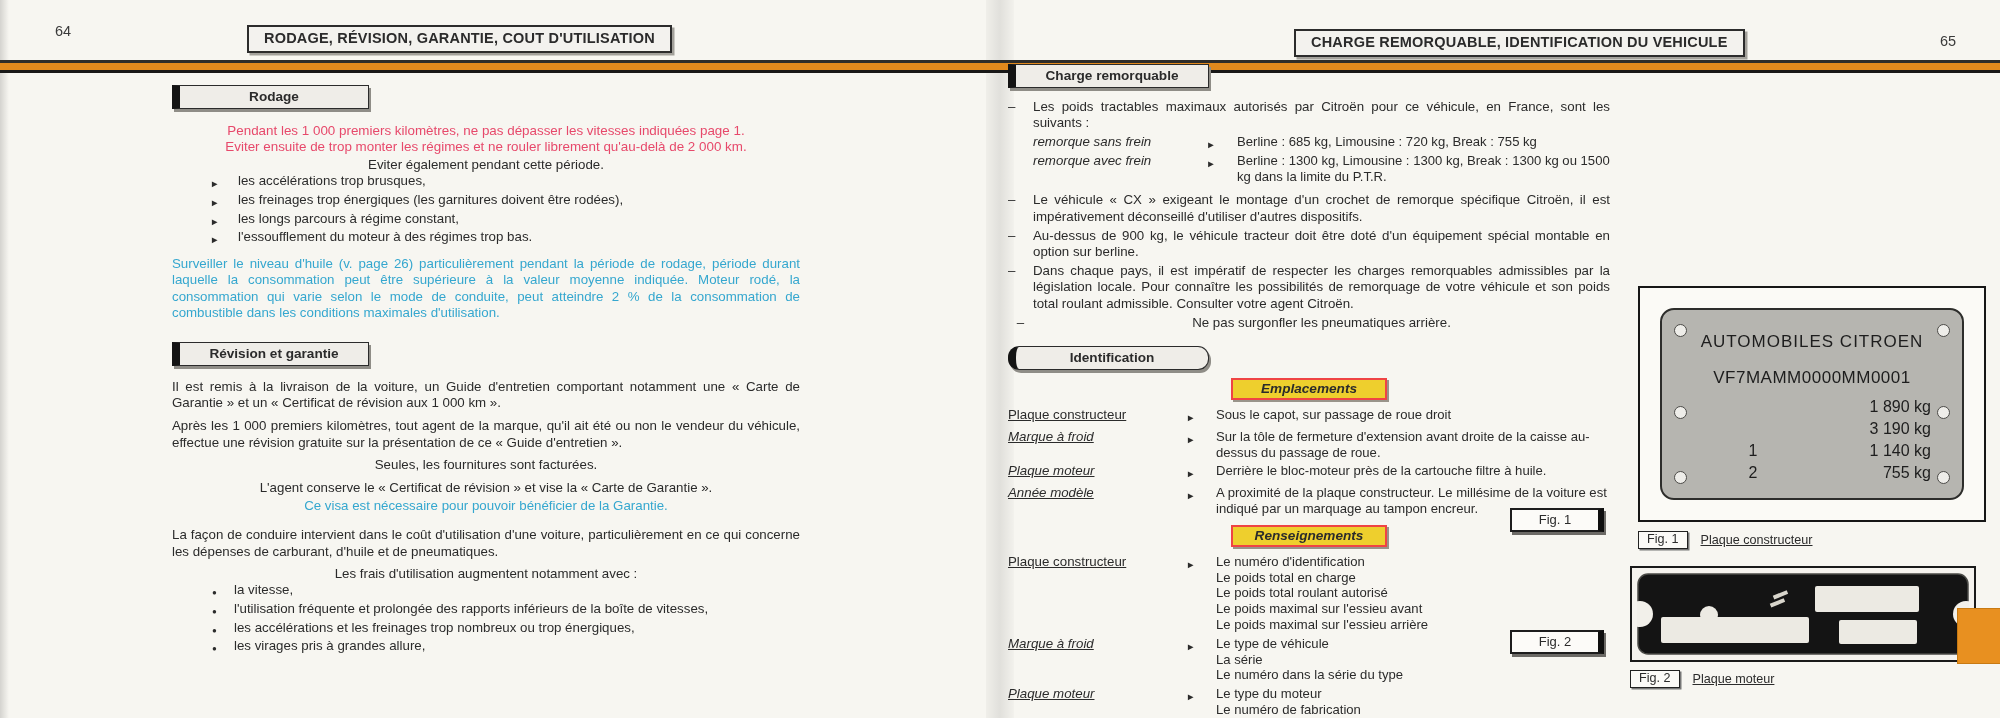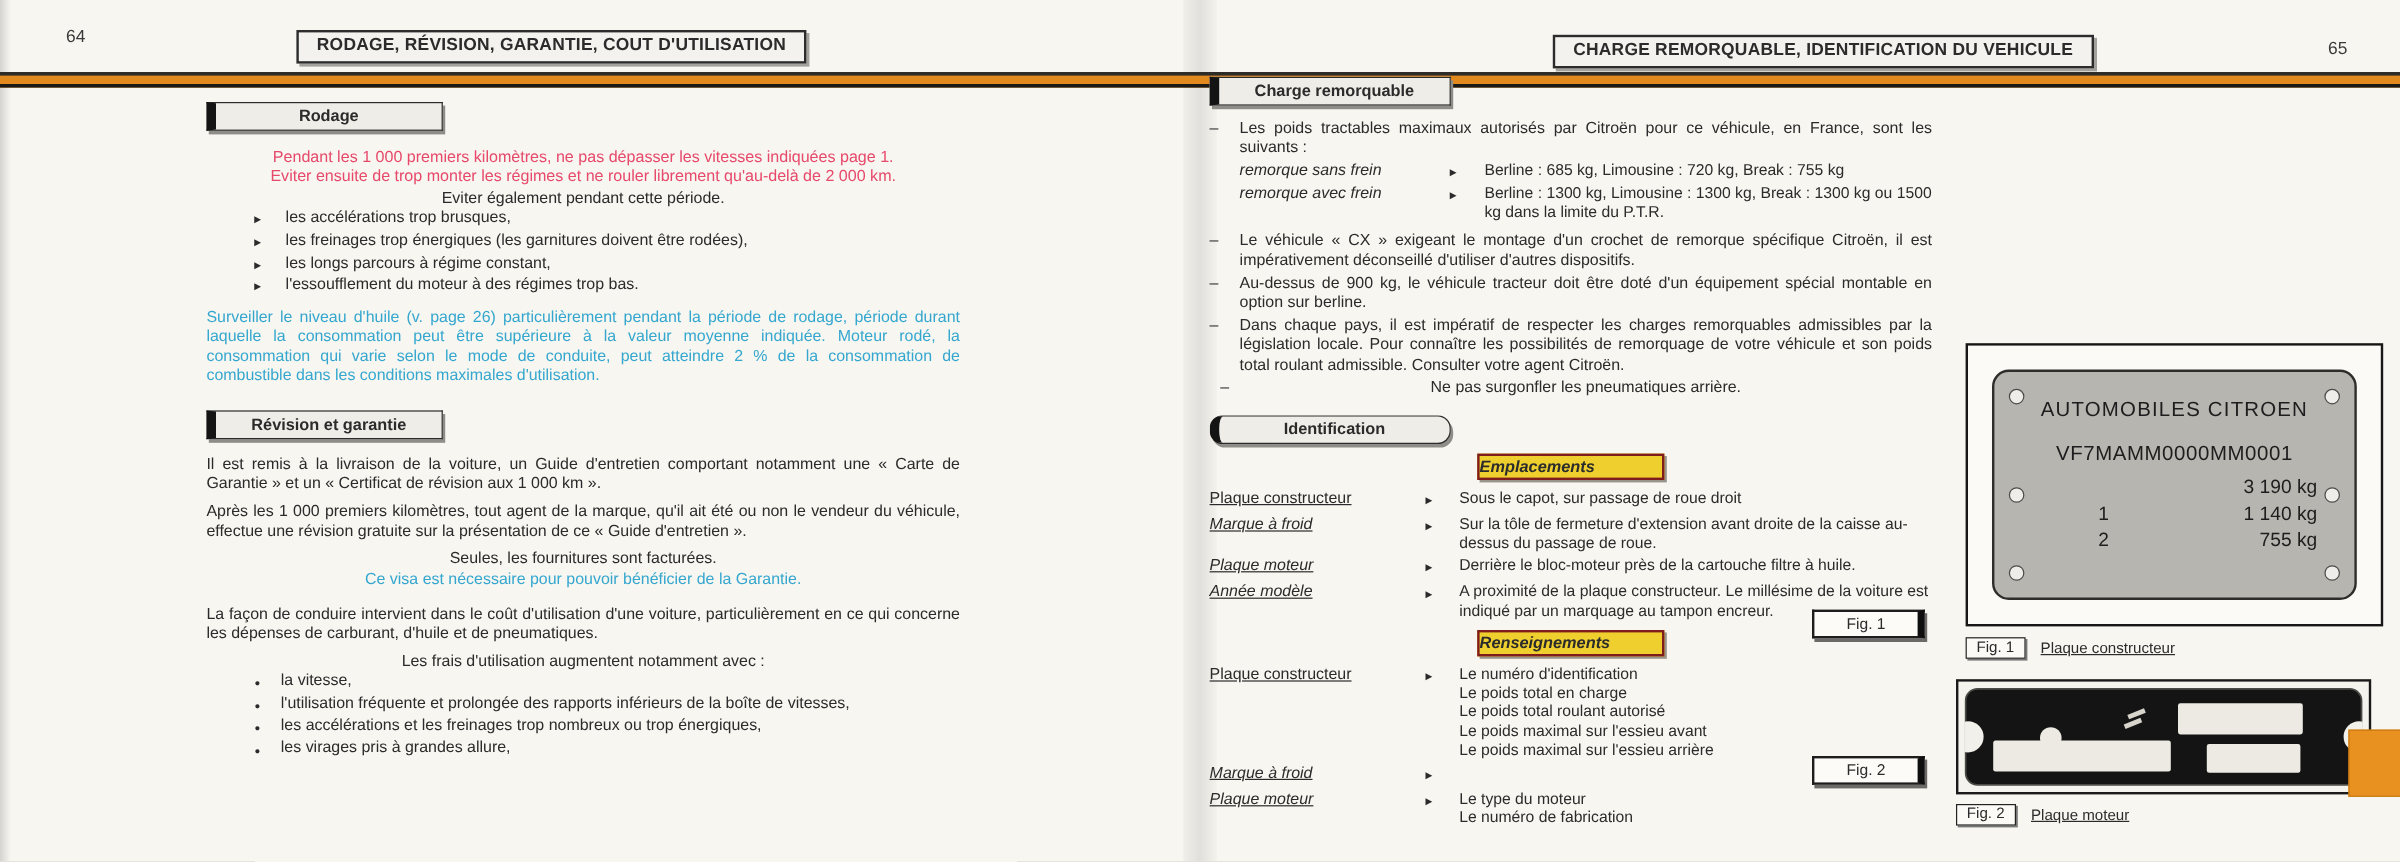--- a/index.html
+++ b/index.html
@@ -28,22 +28,22 @@
   .arrow-cell{font-size:9.5px;padding-top:3px;}
   .brow{display:grid;grid-template-columns:28px 1fr;margin-left:38px;line-height:15.8px;font-size:13.3px;}
   .drow{display:grid;grid-template-columns:22px 1fr;margin-left:40px;line-height:15.8px;font-size:13.3px;}
   .drow .dot{font-size:8px;padding-top:3px;}
   .dashrow{display:grid;grid-template-columns:25px 1fr;margin-bottom:3px;}
   .chargerow{display:grid;grid-template-columns:152px 52px 1fr;line-height:16px;}
   .chargerow .lab{font-style:italic;font-size:13.3px;}
   .defrow{display:grid;grid-template-columns:178px 30px 1fr;margin-bottom:3px;line-height:15.8px;}
   .deflab{font-size:13.3px;font-style:italic;text-decoration:underline;}
   .deflab.upright{font-style:normal;}
-  .tag{width:152px;margin:8px auto 7px;text-align:left;font-style:italic;font-weight:bold;
-       background:#eecf2d;border:2px solid #7f1d1d;box-shadow:2px 2px 0 #99948a;
+  .tag{width:152px;margin:8px auto 7px;text-align:center;font-style:italic;font-weight:bold;
+       background:#eecf2d;border:2px solid #ef4444;box-shadow:2px 2px 0 #99948a;
        padding:1px 0 2px;font-size:13.6px;}
   .figbox{position:absolute;width:86px;border:2px solid #1d1d1d;border-right:6px solid #0f0f0f;
           background:#fcfbf8;text-align:center;font-size:13px;padding:2px 0 3px;
           box-shadow:2px 3px 0 #6c6a66;}
   .figcap{position:absolute;display:flex;gap:13px;align-items:flex-start;font-size:12.6px;}
   .figtag{border:1.5px solid #222;padding:0 8px 2px;background:#fbfaf7;box-shadow:1.5px 1.5px 0 #777;}
   .captext{text-decoration:underline;padding-top:2px;}
   .plate-outer{position:absolute;left:1638px;top:286px;width:348px;height:236px;background:#fbfaf6;
                border:2.5px solid #161616;box-sizing:border-box;padding:20px;}
   .plate{position:relative;width:100%;height:100%;background:#b6b5b0;border:2px solid #2d2d2b;
@@ -97,20 +97,21 @@
       <span>l'essoufflement du moteur à des régimes trop bas.</span>
     </div>
 
     <div class="body-t bluetext" style="margin-top:8px;">Surveiller le niveau d'huile (v. page 26) particulièrement pendant la période de rodage, période durant laquelle la consommation peut être supérieure à la valeur moyenne indiquée. Moteur rodé, la consommation qui varie selon le mode de conduite, peut atteindre 2 % de la consommation de combustible dans les conditions maximales d'utilisation.</div>
 
     <div class="sechead w-revision" style="margin-top:21px;">Révision et garantie</div>
 
     <div class="body-t" style="margin-top:13px;">Il est remis à la livraison de la voiture, un Guide d'entretien comportant notamment une « Carte de Garantie » et un « Certificat de révision aux 1 000 km ».</div>
     <div class="body-t" style="margin-top:7px;">Après les 1 000 premiers kilomètres, tout agent de la marque, qu'il ait été ou non le vendeur du véhicule, effectue une révision gratuite sur la présentation de ce « Guide d'entretien ».</div>
     <div class="body-t nojust" style="margin-top:6px;">Seules, les fournitures sont facturées.</div>
+    <div class="body-t nojust" style="margin-top:7px;">L'agent conserve le « Certificat de révision » et vise la « Carte de Garantie ».</div>
     <div class="body-t nojust bluetext" style="margin-top:2px;">Ce visa est nécessaire pour pouvoir bénéficier de la Garantie.</div>
 
 
     <div class="body-t" style="margin-top:13px;">La façon de conduire intervient dans le coût d'utilisation d'une voiture, particulièrement en ce qui concerne les dépenses de carburant, d'huile et de pneumatiques.</div>
     <div class="body-t nojust" style="margin-top:6px;">Les frais d'utilisation augmentent notamment avec :</div>
 
     <div class="drow">
       <span class="dot">●</span>
       <span>la vitesse,</span>
     </div>
@@ -205,20 +206,25 @@
         <div>Le numéro d'identification</div>
         <div>Le poids total en charge</div>
         <div>Le poids total roulant autorisé</div>
         <div>Le poids maximal sur l'essieu avant</div>
         <div>Le poids maximal sur l'essieu arrière</div>
       </span>
     </div>
     <div class="defrow">
       <span class="deflab">Marque à froid</span>
       <span class="arrow-cell">►</span>
+      <span>
+        <div>Le type de véhicule</div>
+        <div>La série</div>
+        <div>Le numéro dans la série du type</div>
+      </span>
     </div>
     <div class="defrow">
       <span class="deflab">Plaque moteur</span>
       <span class="arrow-cell">►</span>
       <span>
         <div>Le type du moteur</div>
         <div>Le numéro de fabrication</div>
       </span>
     </div>
 
@@ -235,20 +241,24 @@
       <div class="screw" style="left:12px;top:96px;"></div>
       <div class="screw" style="right:12px;top:96px;"></div>
       <div class="screw" style="left:12px;bottom:14px;"></div>
       <div class="screw" style="right:12px;bottom:14px;"></div>
       <div class="plate-text">
         <div class="plate-maker">AUTOMOBILES CITROEN</div>
         <div class="plate-vin">VF7MAMM0000MM0001</div>
         <div style="margin-top:8px;">
           <div class="wrow">
             <span class="num"></span>
+            <span class="val">1 890 kg</span>
+          </div>
+          <div class="wrow">
+            <span class="num"></span>
             <span class="val">3 190 kg</span>
           </div>
           <div class="wrow">
             <span class="num">1</span>
             <span class="val">1 140 kg</span>
           </div>
           <div class="wrow">
             <span class="num">2</span>
             <span class="val">755 kg</span>
           </div>

